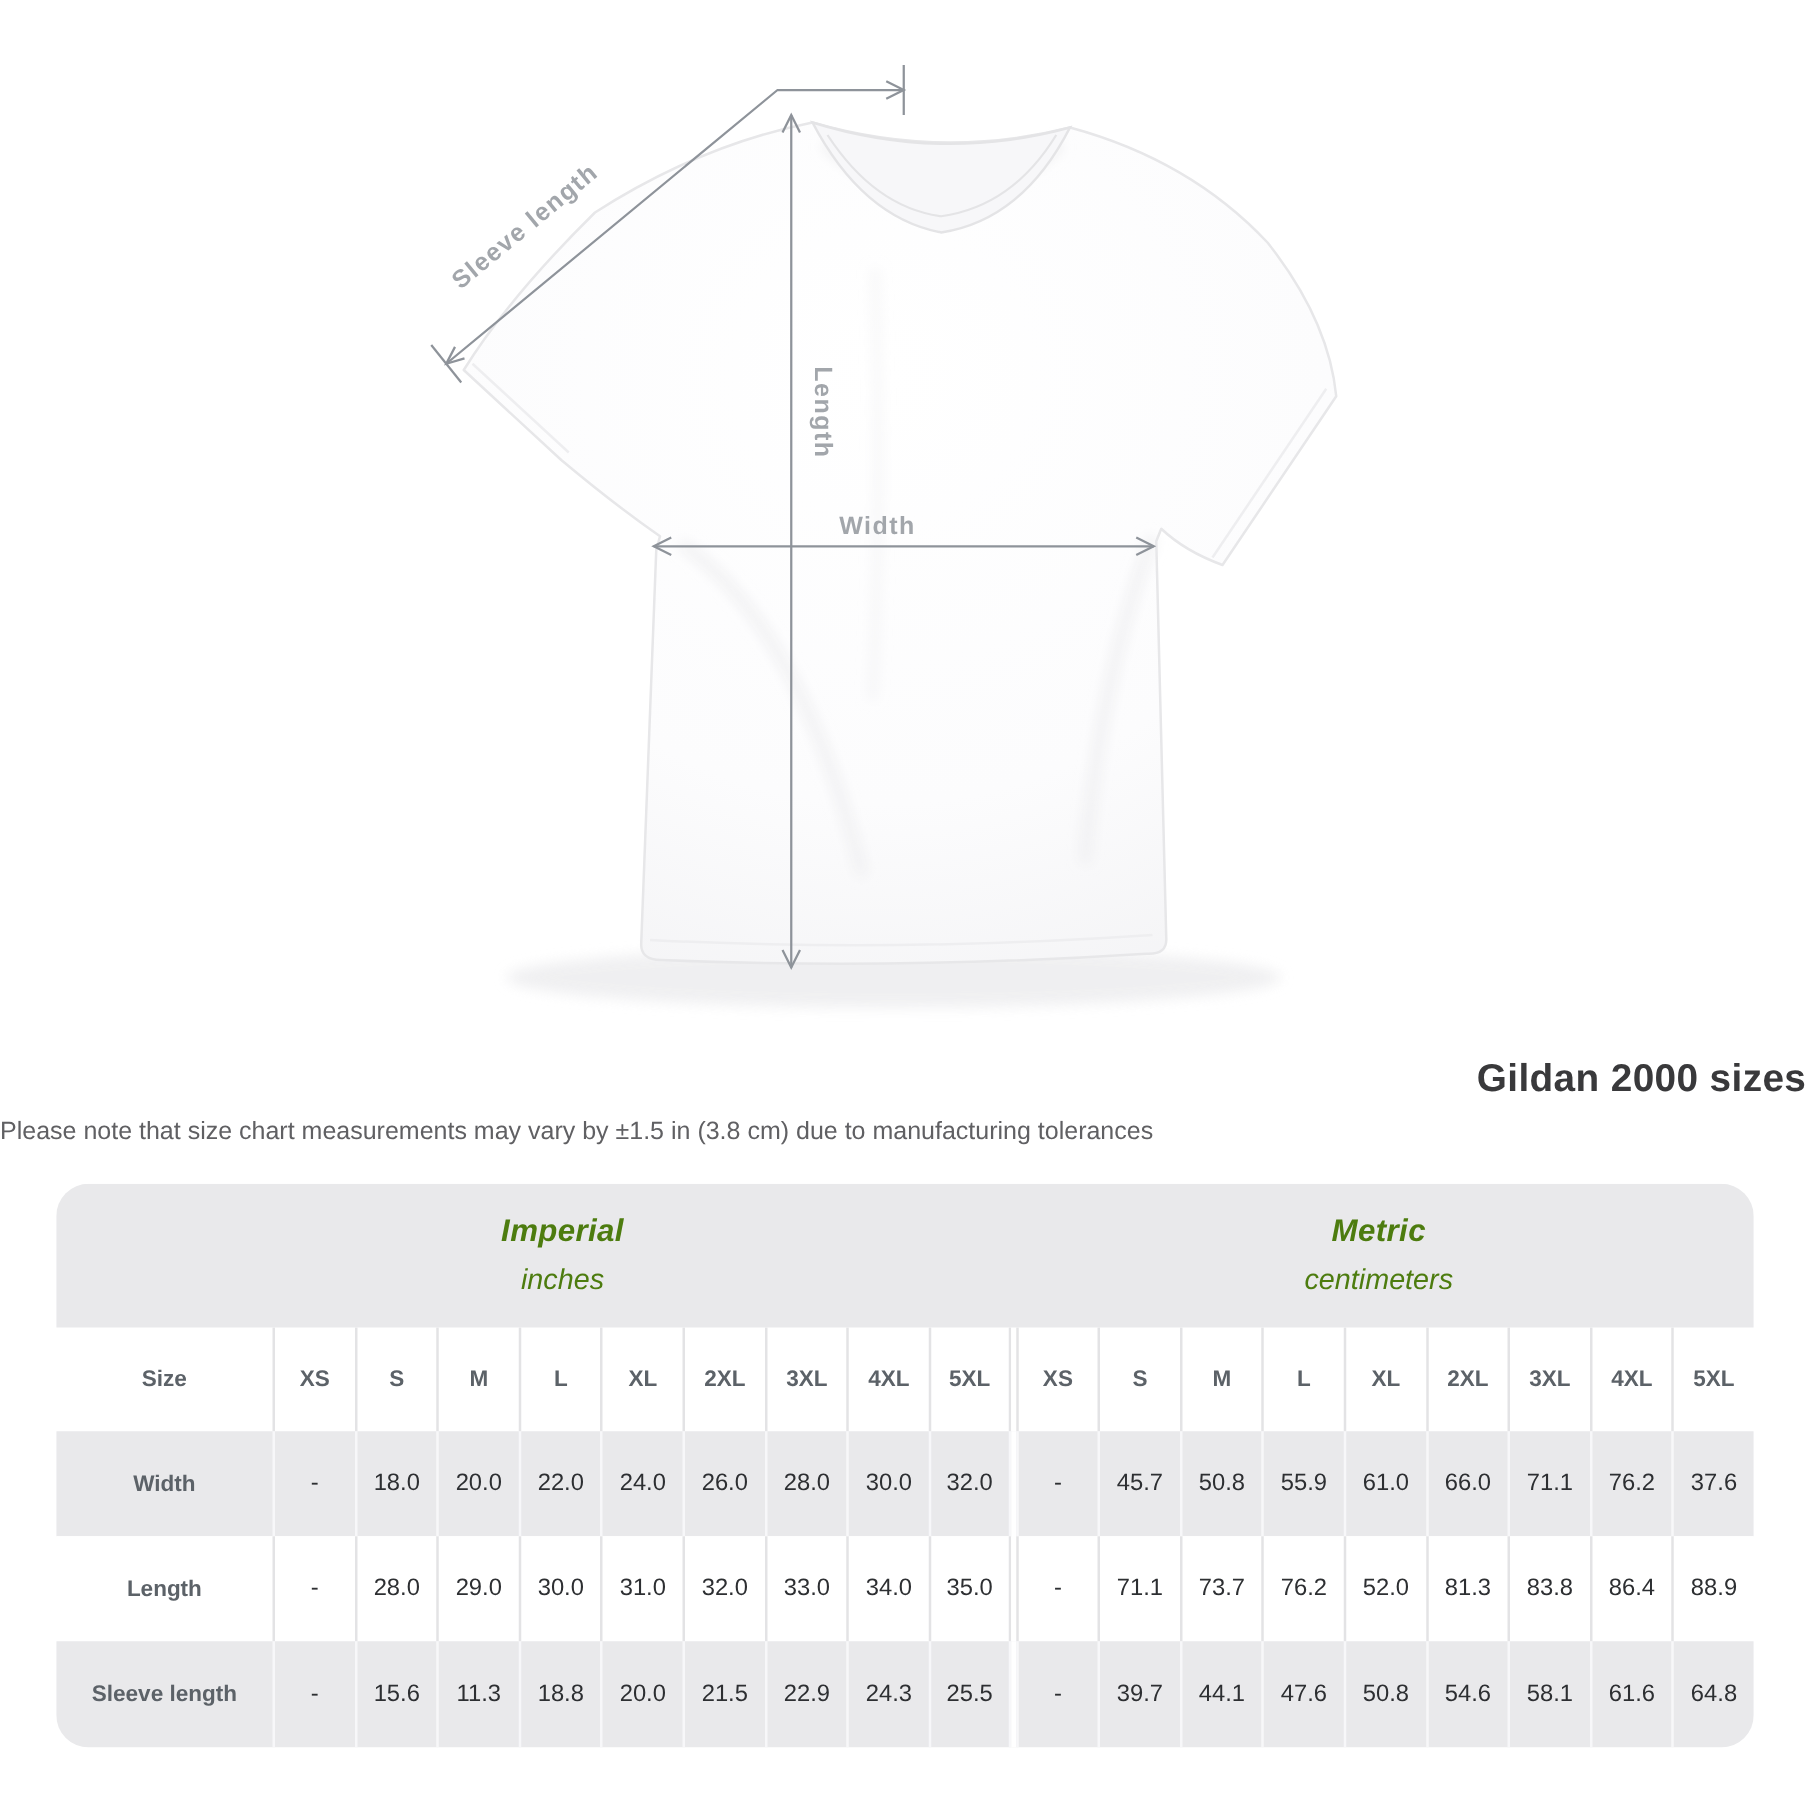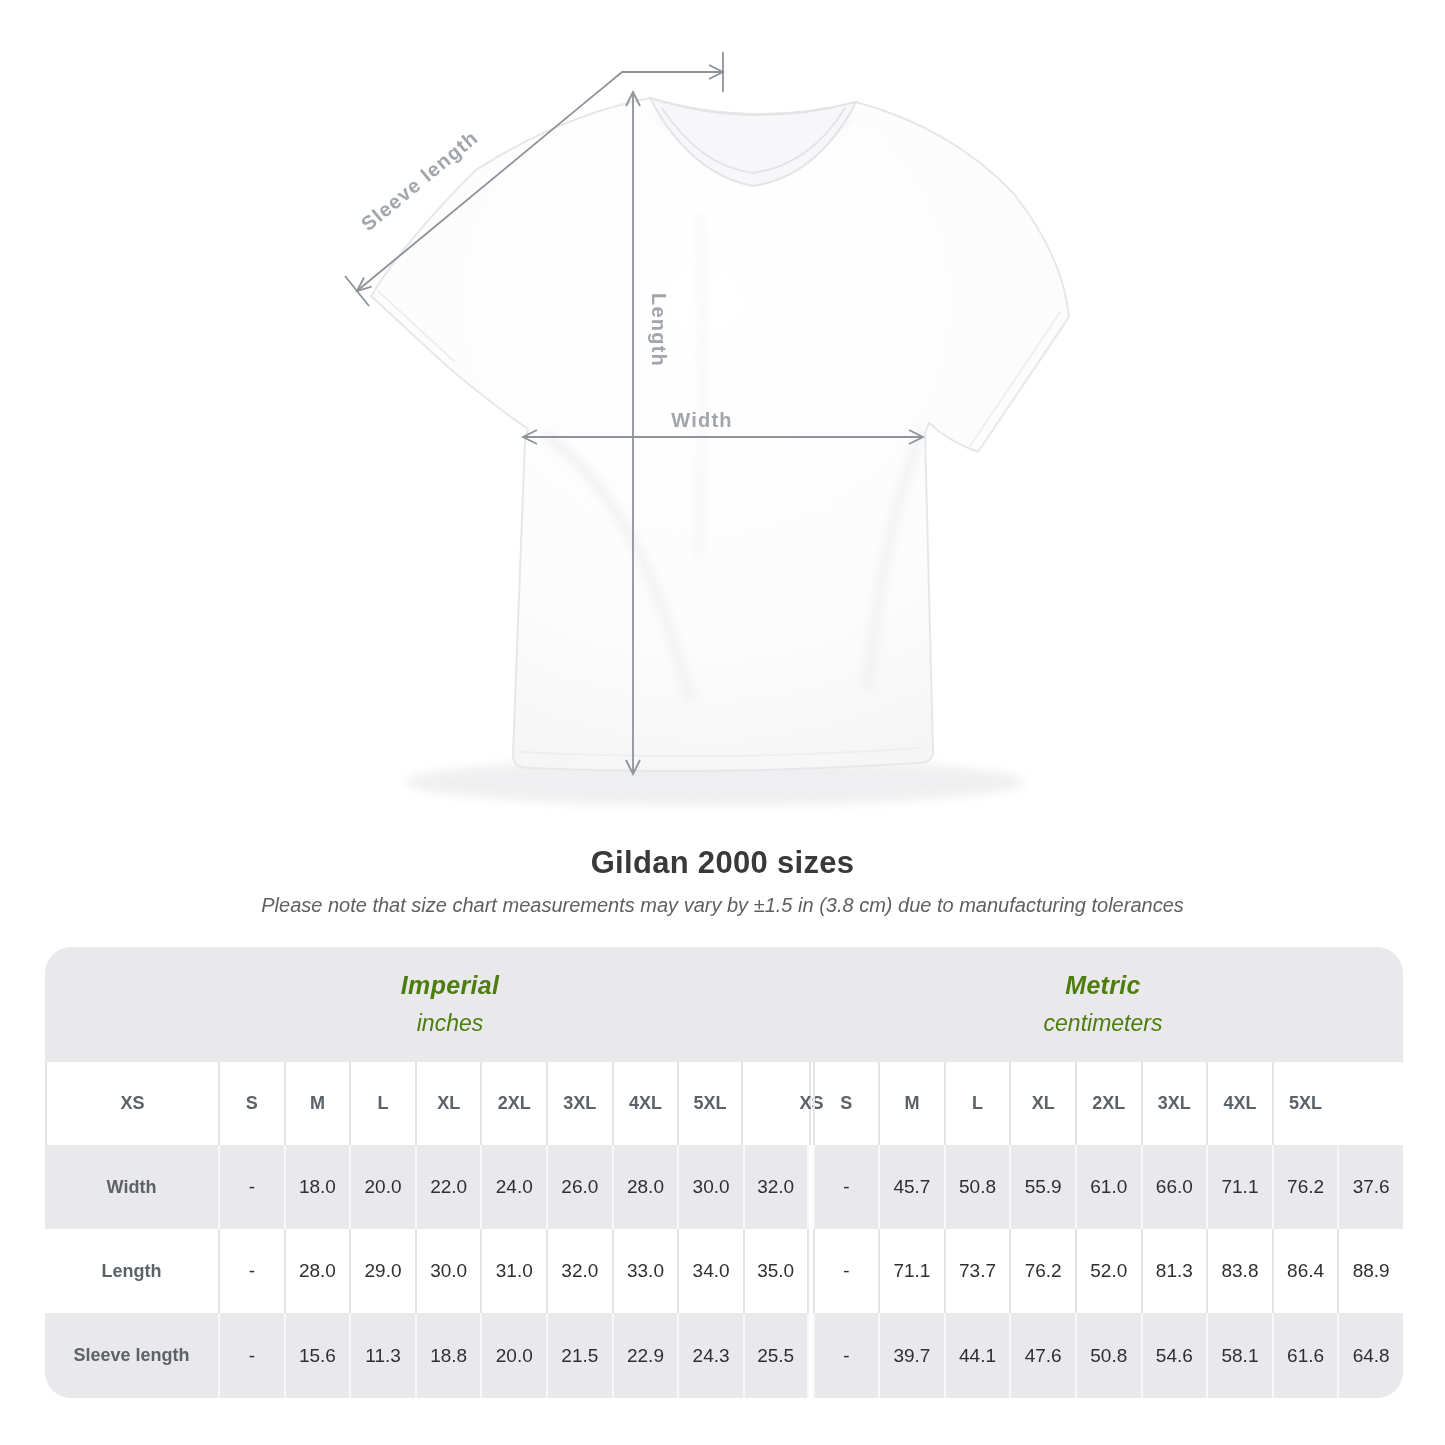--- a/index.html
+++ b/index.html
@@ -5,25 +5,25 @@
   html,body { margin:0; padding:0; background:#ffffff; }
   body {
     width:1445px; height:1445px; position:relative; overflow:hidden;
     font-family:"Liberation Sans", sans-serif;
   }
   .diagram { position:absolute; top:0; left:0; }
   .annot { font-weight:bold; font-size:20px; fill:#a2a6ab; letter-spacing:1.2px; }
 
   .page-title {
     position:absolute; top:845px; left:0; width:100%;
-    text-align:center; font-size:31px; font-weight:bold; color:#39393b; letter-spacing:.3px;
+    text-align:right; font-size:31px; font-weight:bold; color:#39393b; letter-spacing:.3px;
   }
   .page-subtitle {
     position:absolute; top:894px; left:0; width:100%;
-    text-align:center; font-style:italic; font-size:20px; color:#606063;
+    text-align:left; font-size:20px; color:#606063;
   }
 
   .chart {
     position:absolute; left:45px; top:947px; width:1358px; height:451px;
     background:#ffffff; border-radius:26px; overflow:hidden;
   }
   .band { height:115px; background:#e9e9eb; position:relative; }
   .sec  { position:absolute; top:24px; transform:translateX(-50%); text-align:center; color:#4d7c0f; }
   .sec .nm { font-size:25px; font-weight:bold; font-style:italic; letter-spacing:.3px; }
   .sec .un { font-size:23px; font-style:italic; margin-top:10px; }
@@ -119,20 +119,21 @@
       <div class="nm">Imperial</div>
       <div class="un">inches</div>
     </div>
     <div class="sec met">
       <div class="nm">Metric</div>
       <div class="un">centimeters</div>
     </div>
   </div>
   <div id="chart-body">
       <div class="trow hdr">
+        <div class="cell lbl">Size</div>
         <div class="cell th bl">XS</div>
         <div class="cell th bl">S</div>
         <div class="cell th bl">M</div>
         <div class="cell th bl">L</div>
         <div class="cell th bl">XL</div>
         <div class="cell th bl">2XL</div>
         <div class="cell th bl">3XL</div>
         <div class="cell th bl">4XL</div>
         <div class="cell th bl br">5XL</div>
         <div class="divcol"></div>

